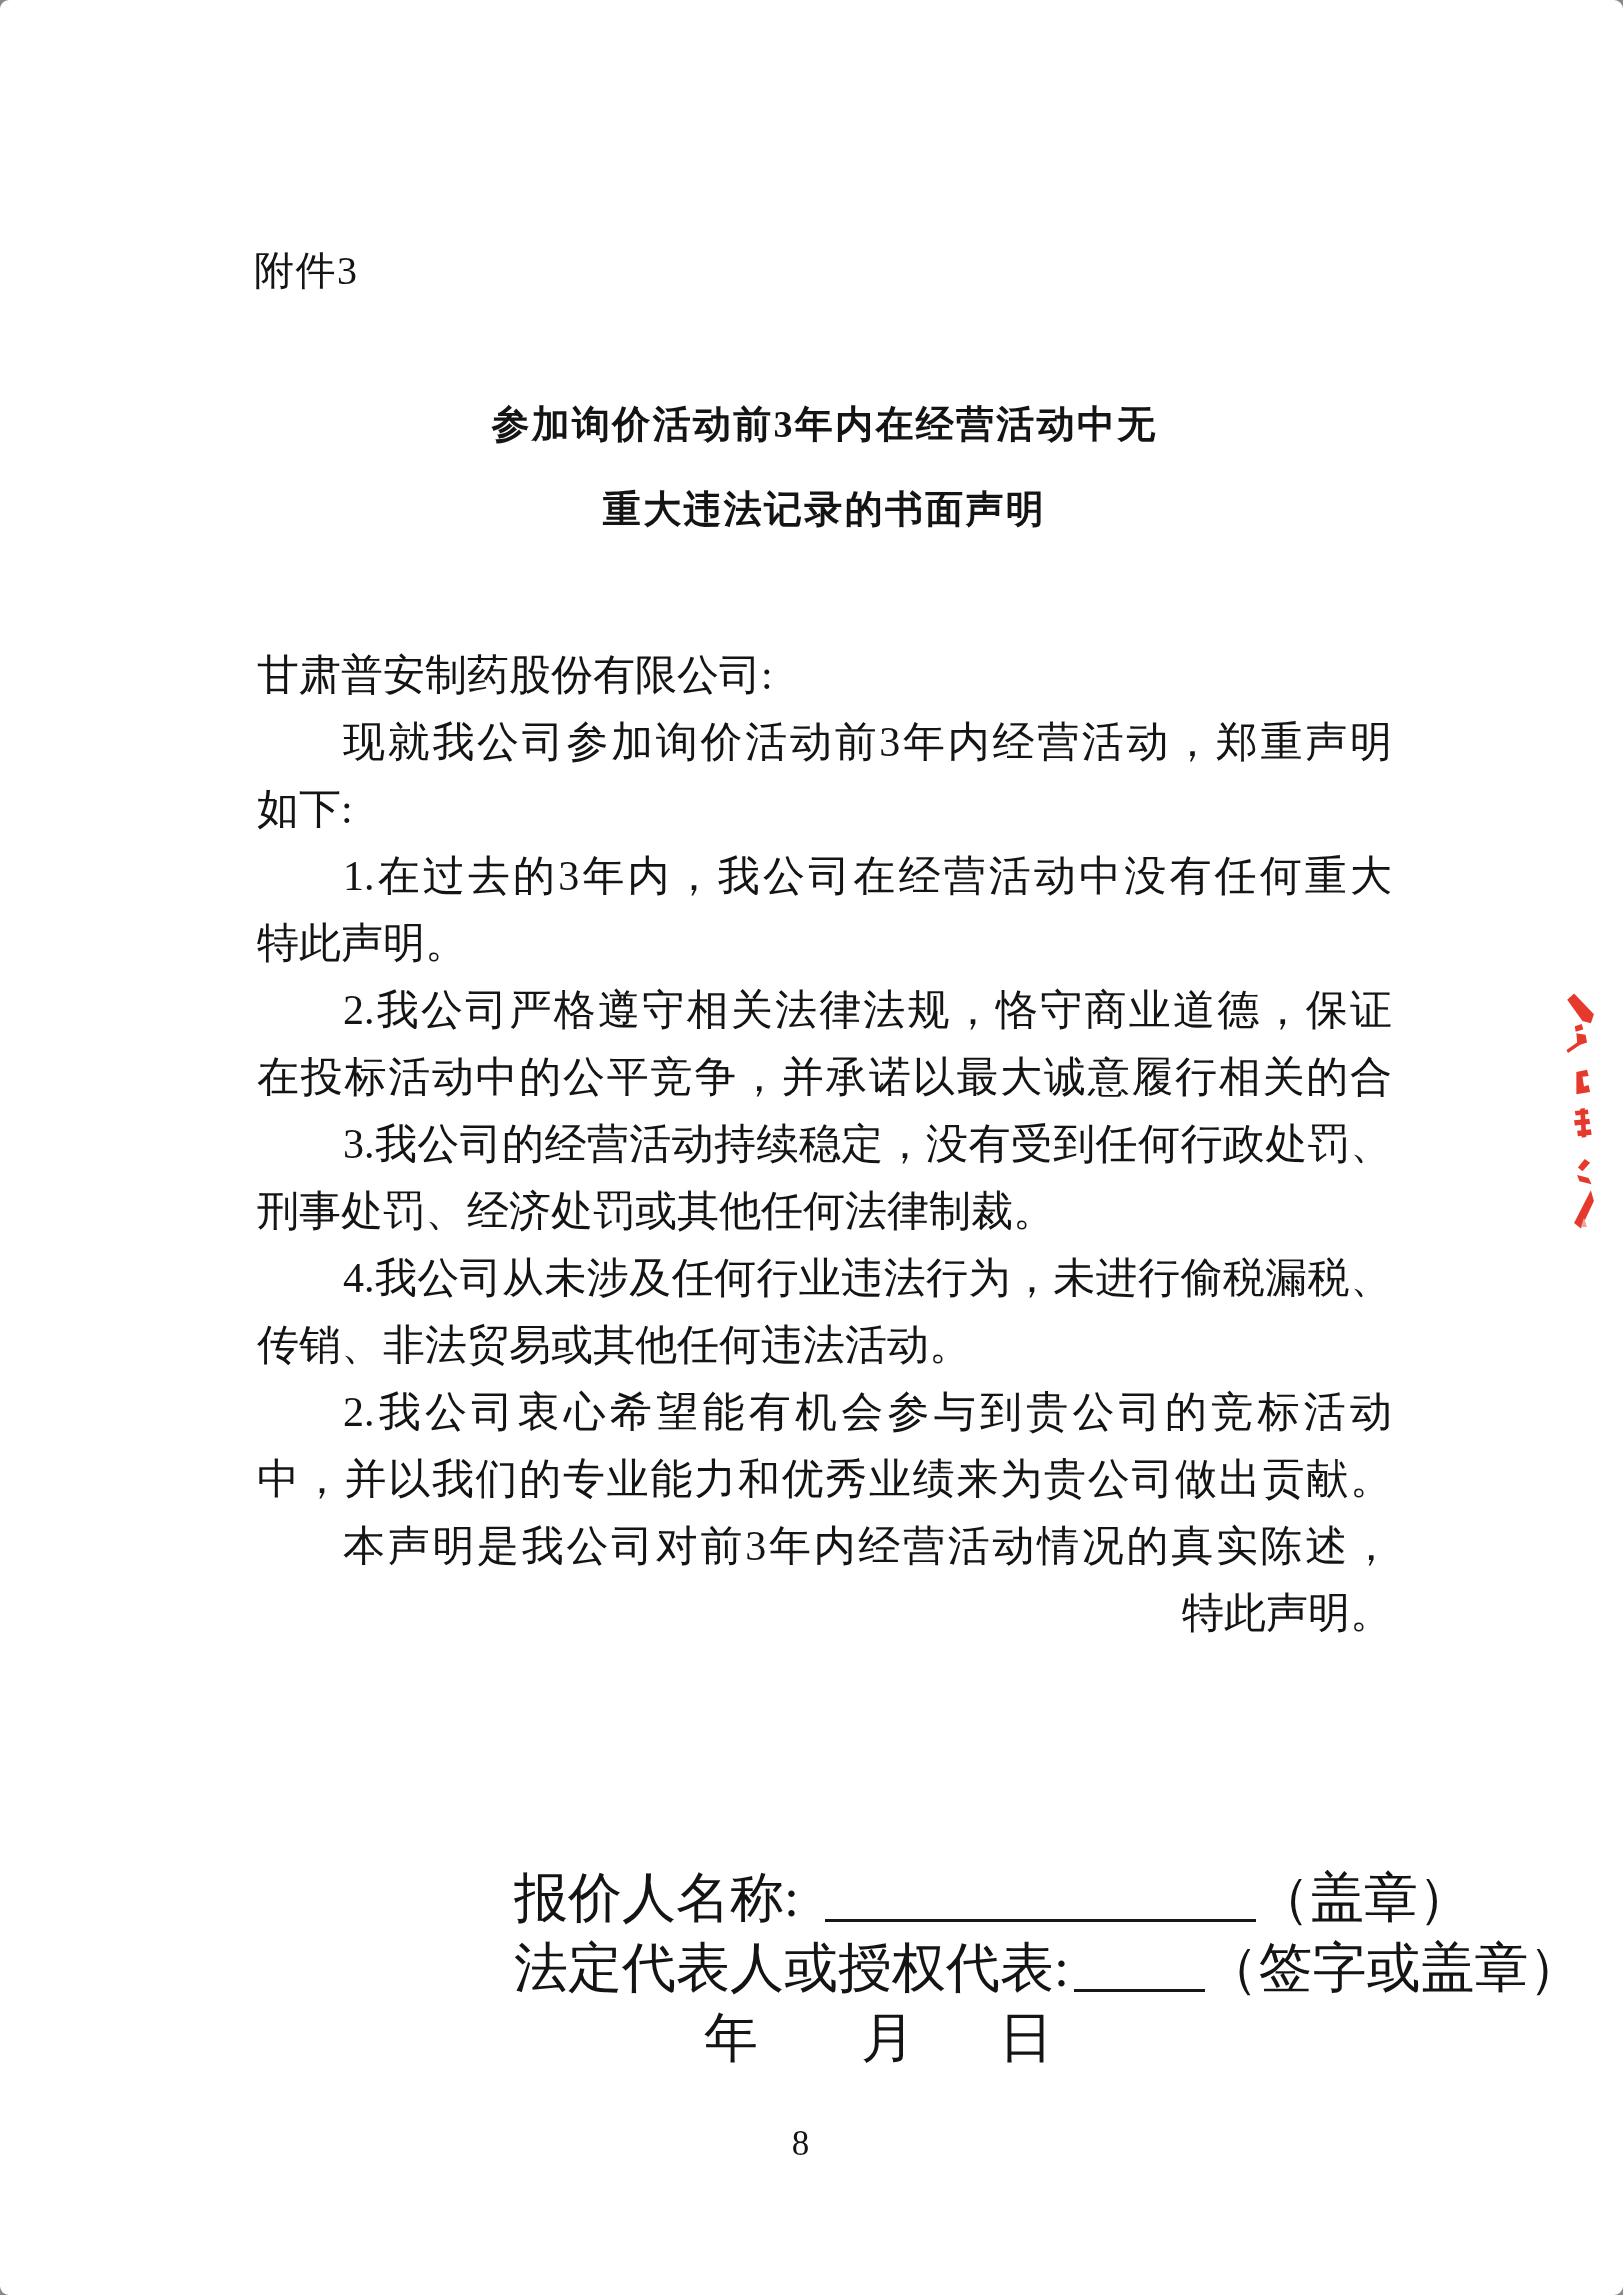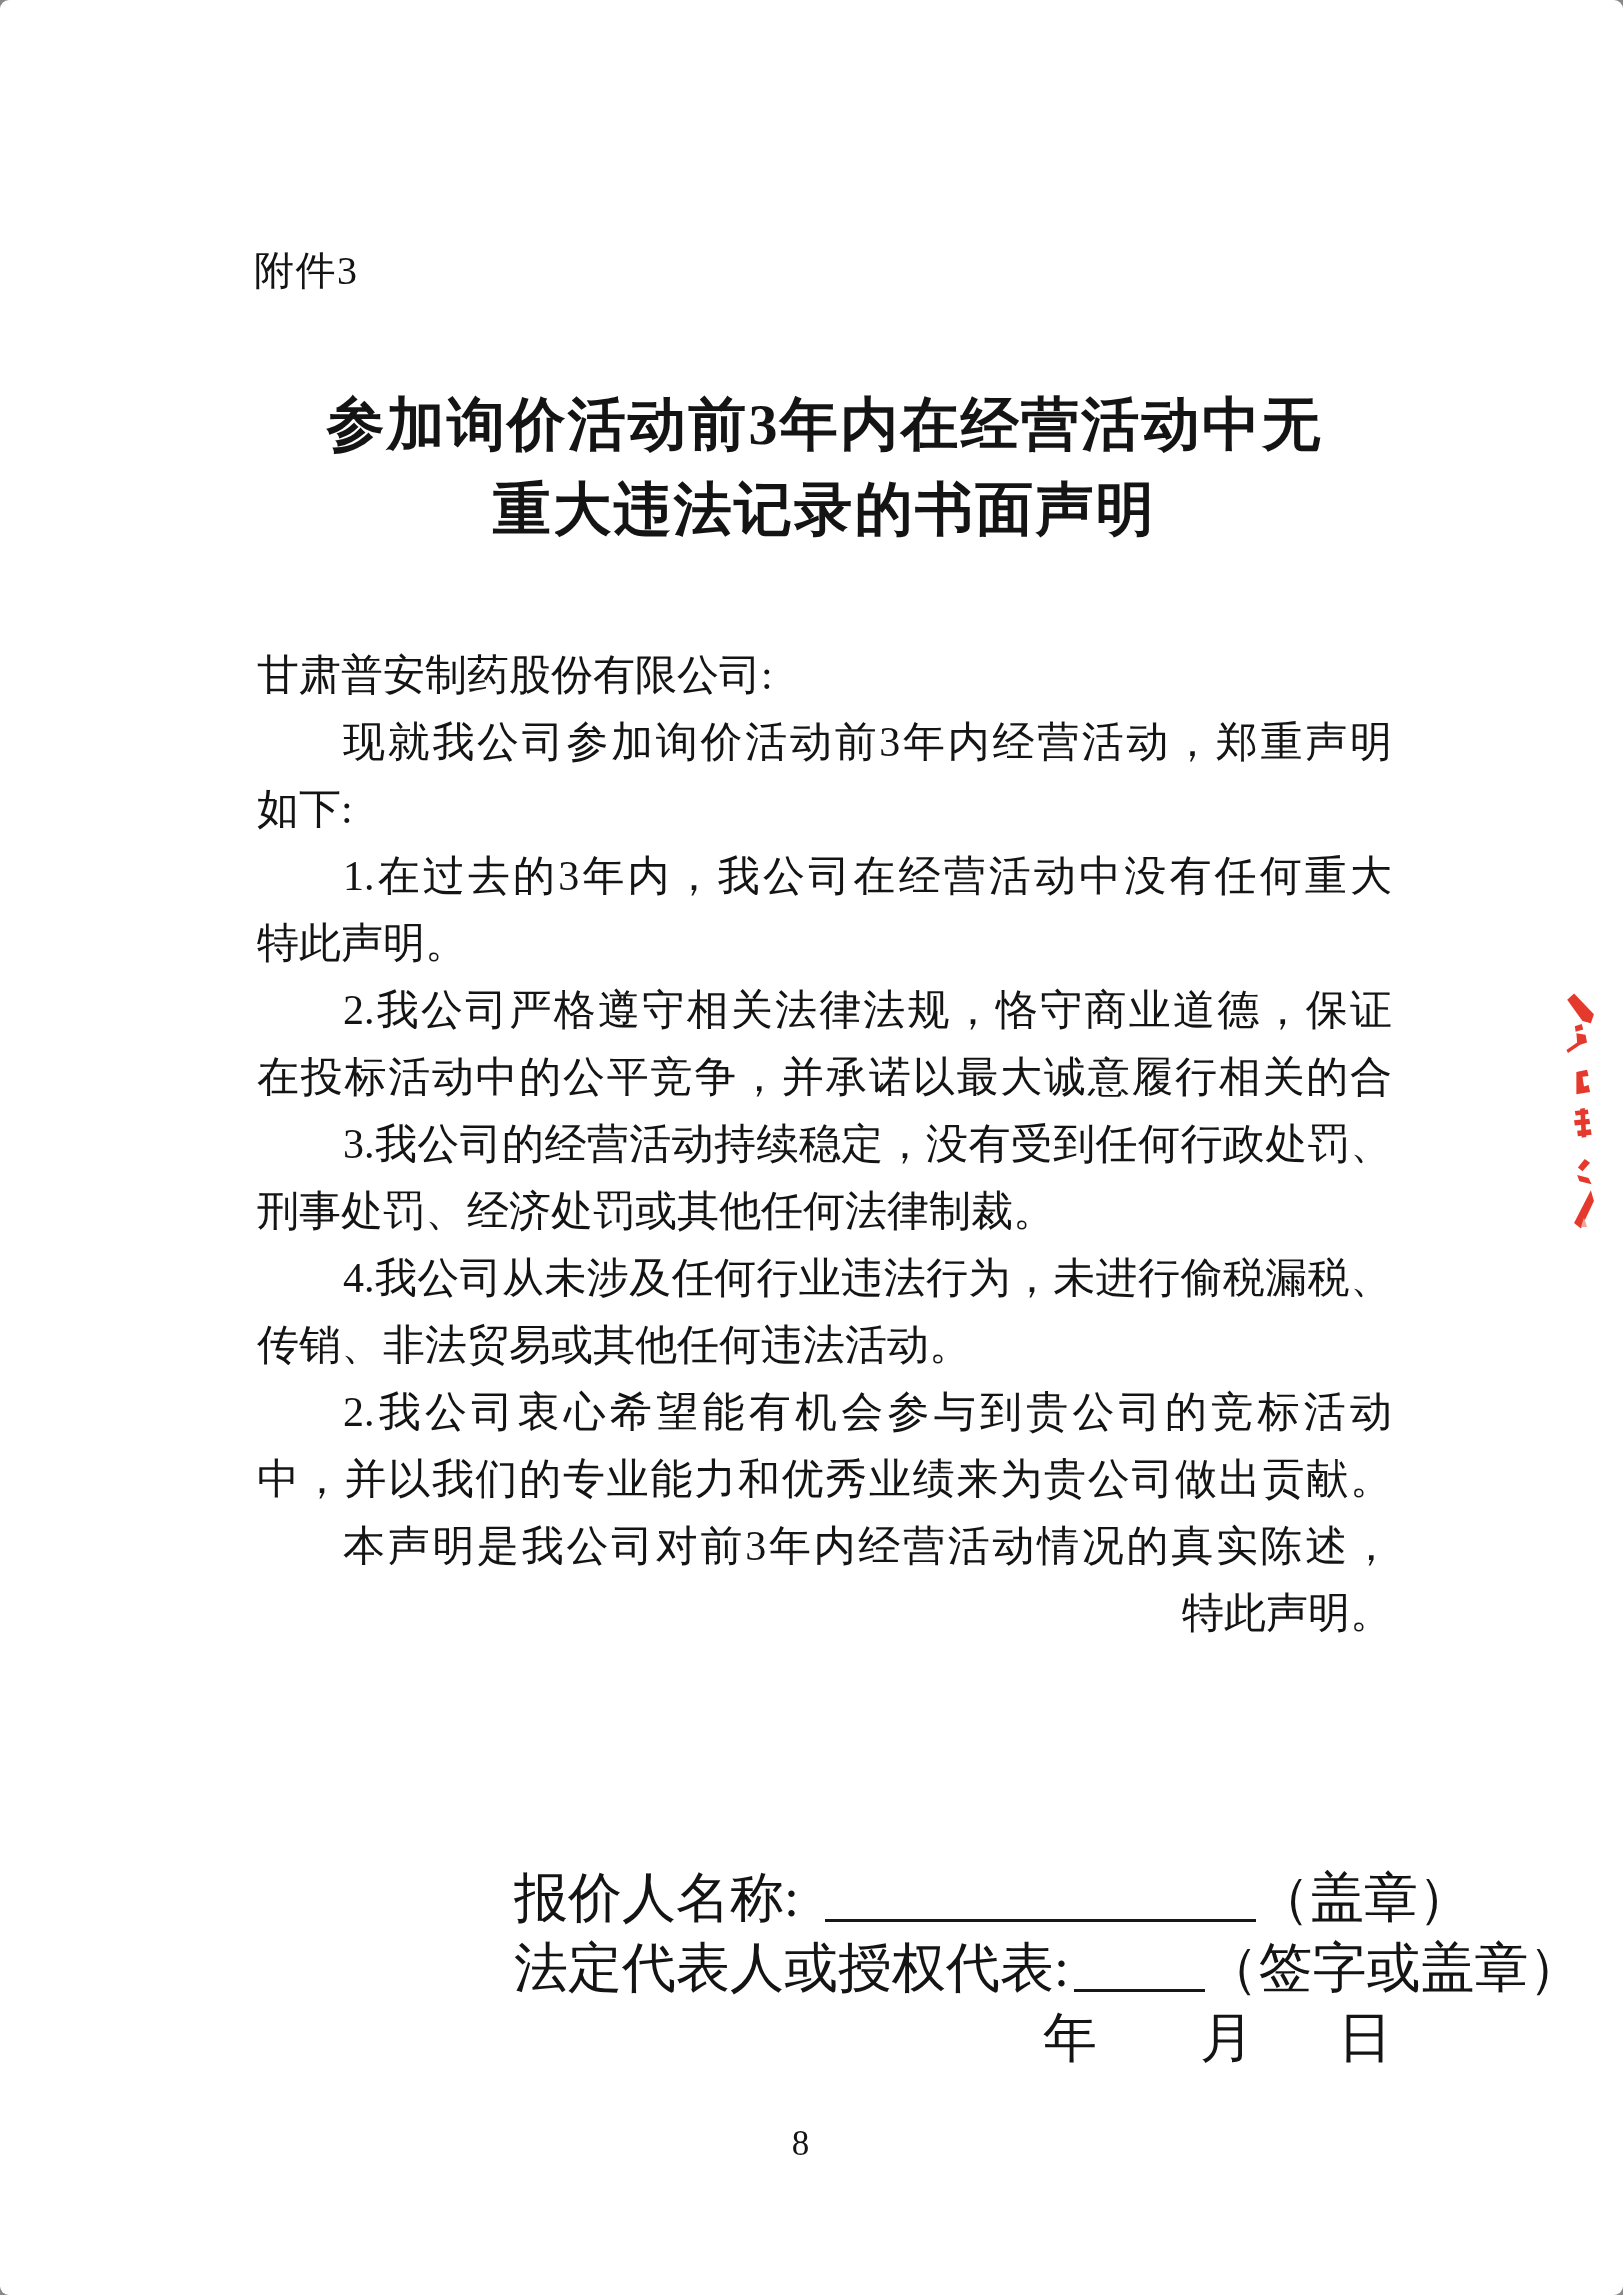--- a/index.html
+++ b/index.html
@@ -14,36 +14,36 @@
     border-radius:9px;
   }
   .attachment{
     position:absolute;left:254px;top:244px;
     font-size:40px;line-height:53px;
     letter-spacing:1.5px;
   }
   .doc-title{
     position:absolute;left:257px;top:382px;width:1135px;
     text-align:center;font-weight:bold;
-    font-size:58px;line-height:85px;letter-spacing:2.3px;
+    font-size:38px;line-height:85px;letter-spacing:2.3px;
   }
   .body-text{
     position:absolute;left:257px;top:642px;width:1135px;
     font-size:42px;line-height:67px;
   }
   .line{height:67px;}
   .jst{text-align:justify;text-align-last:justify;}
   .ind{text-indent:86px;text-align:right;}
   .signature{
     position:absolute;left:257px;top:1863px;width:1135px;
     font-size:54px;line-height:70px;
   }
   .sig-line{height:70px;white-space:nowrap;}
   .sig-indent{padding-left:257px;}
-  .date-line{padding-left:447px;text-align:right;}
+  .date-line{padding-left:447px;}
   .blank{
     display:inline-block;height:31px;
     border-bottom:3.8px solid #171717;
     vertical-align:-6.1px;
   }
   .blank-long{width:431px;margin-left:26px;}
   .blank-short{width:131px;margin-left:4.6px;}
   .date-gap-a{display:inline-block;width:103px;}
   .date-gap-b{display:inline-block;width:84px;}
   .page-number{

